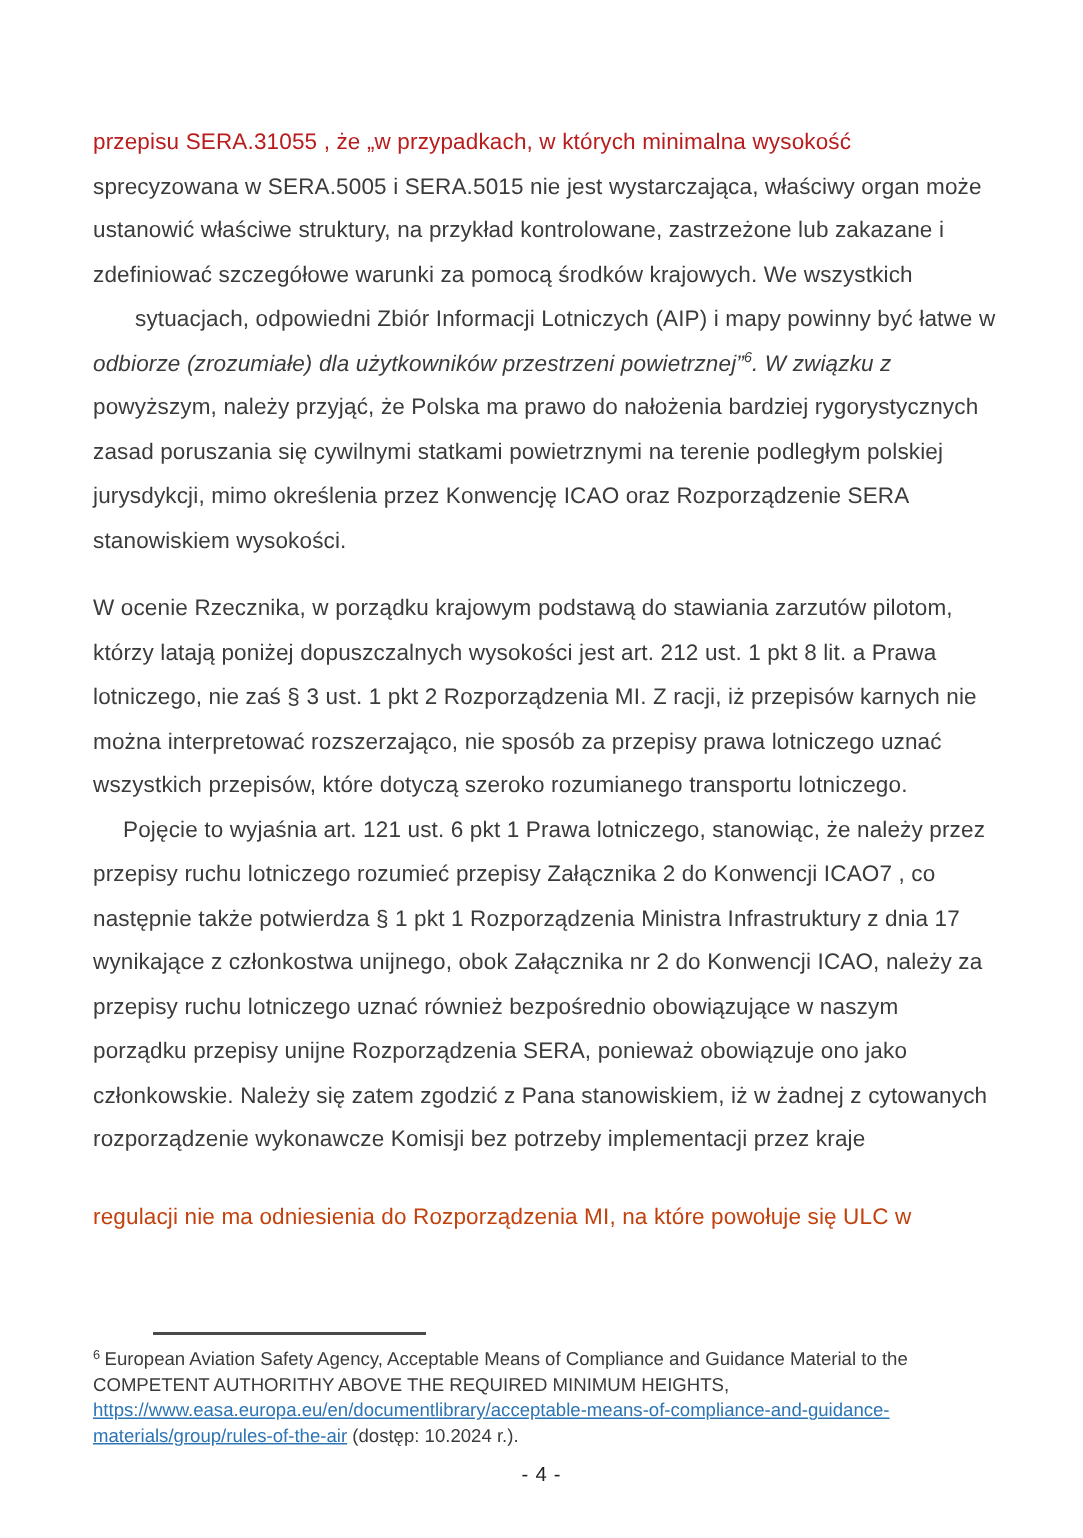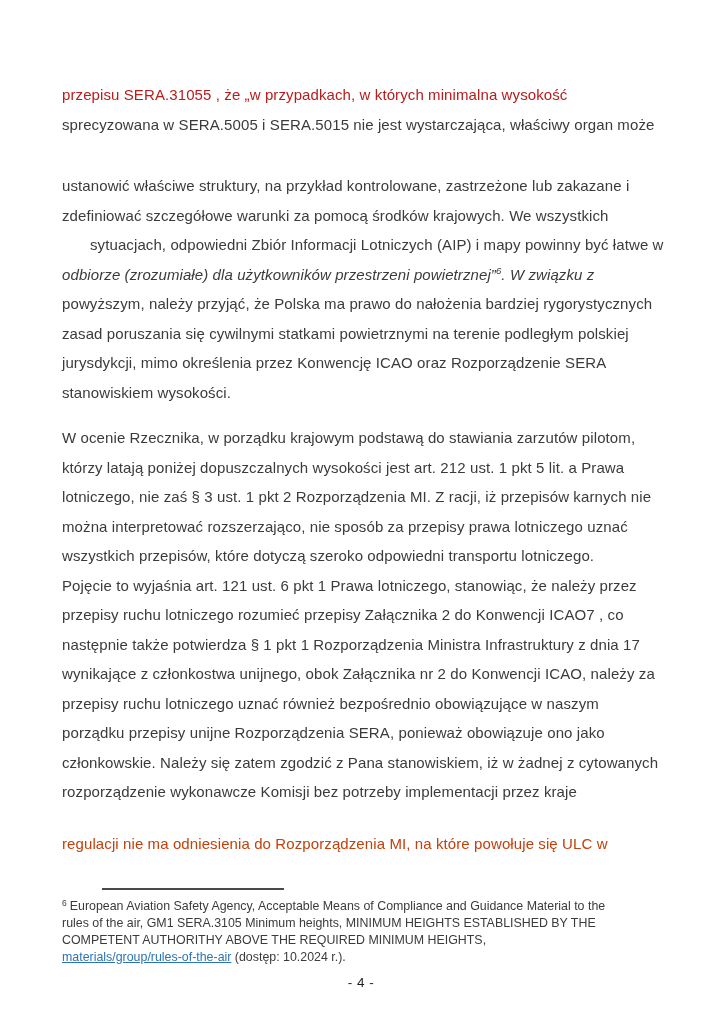--- a/index.html
+++ b/index.html
@@ -69,50 +69,50 @@
     letter-spacing: 0.5px;
   }
 </style>
 </head>
 <body style="background: rgb(255, 255, 255);">
 
 <main class="page-content">
   <div class="paragraph">
       <div class="line" style="color: #b91c1c;">przepisu SERA.31055 , że „w przypadkach, w których minimalna wysokość</div>
       <div class="line" style="color: rgb(59, 59, 59);">sprecyzowana w SERA.5005 i SERA.5015 nie jest wystarczająca, właściwy organ może</div>
-      <div class="line" style="color: rgb(59, 59, 59); margin-top: 32px;">ustanowić właściwe struktury, na przykład kontrolowane, zastrzeżone lub zakazane i</div>
+      <div class="line" style="color: rgb(59, 59, 59);">ustanowić właściwe struktury, na przykład kontrolowane, zastrzeżone lub zakazane i</div>
       <div class="line" style="color: rgb(59, 59, 59);">zdefiniować szczegółowe warunki za pomocą środków krajowych. We wszystkich</div>
       <div class="line" style="color: rgb(59, 59, 59); margin-left: 28px;">sytuacjach, odpowiedni Zbiór Informacji Lotniczych (AIP) i mapy powinny być łatwe w</div>
       <div class="line" style="color: rgb(59, 59, 59); font-style: italic;"><span>odbiorze (zrozumiałe) dla użytkowników przestrzeni powietrznej”</span><sup>6</sup><span>. W związku z</span></div>
       <div class="line" style="color: rgb(59, 59, 59);">powyższym, należy przyjąć, że Polska ma prawo do nałożenia bardziej rygorystycznych</div>
       <div class="line" style="color: rgb(59, 59, 59);">zasad poruszania się cywilnymi statkami powietrznymi na terenie podległym polskiej</div>
       <div class="line" style="color: rgb(59, 59, 59);">jurysdykcji, mimo określenia przez Konwencję ICAO oraz Rozporządzenie SERA</div>
       <div class="line" style="color: rgb(59, 59, 59);">stanowiskiem wysokości.</div>
     </div>
   <div class="paragraph">
       <div class="line" style="color: rgb(59, 59, 59);">W ocenie Rzecznika, w porządku krajowym podstawą do stawiania zarzutów pilotom,</div>
-      <div class="line" style="color: rgb(59, 59, 59);">którzy latają poniżej dopuszczalnych wysokości jest art. 212 ust. 1 pkt 5 lit. a Prawa</div>
+      <div class="line" style="color: rgb(59, 59, 59);">którzy latają poniżej dopuszczalnych wysokości jest art. 212 ust. 1 pkt 8 lit. a Prawa</div>
       <div class="line" style="color: rgb(59, 59, 59);">lotniczego, nie zaś § 3 ust. 1 pkt 2 Rozporządzenia MI. Z racji, iż przepisów karnych nie</div>
       <div class="line" style="color: rgb(59, 59, 59);">można interpretować rozszerzająco, nie sposób za przepisy prawa lotniczego uznać</div>
-      <div class="line" style="color: rgb(59, 59, 59);">wszystkich przepisów, które dotyczą szeroko odpowiedni transportu lotniczego.</div>
-      <div class="line" style="color: rgb(59, 59, 59);">Pojęcie to wyjaśnia art. 121 ust. 6 pkt 1 Prawa lotniczego, stanowiąc, że należy przez</div>
+      <div class="line" style="color: rgb(59, 59, 59);">wszystkich przepisów, które dotyczą szeroko rozumianego transportu lotniczego.</div>
+      <div class="line" style="color: rgb(59, 59, 59); margin-left: 20px;">Pojęcie to wyjaśnia art. 121 ust. 6 pkt 1 Prawa lotniczego, stanowiąc, że należy przez</div>
       <div class="line" style="color: rgb(59, 59, 59);">przepisy ruchu lotniczego rozumieć przepisy Załącznika 2 do Konwencji ICAO7 , co</div>
       <div class="line" style="color: rgb(59, 59, 59);">następnie także potwierdza § 1 pkt 1 Rozporządzenia Ministra Infrastruktury z dnia 17</div>
       <div class="line" style="color: rgb(59, 59, 59);">wynikające z członkostwa unijnego, obok Załącznika nr 2 do Konwencji ICAO, należy za</div>
       <div class="line" style="color: rgb(59, 59, 59);">przepisy ruchu lotniczego uznać również bezpośrednio obowiązujące w naszym</div>
       <div class="line" style="color: rgb(59, 59, 59);">porządku przepisy unijne Rozporządzenia SERA, ponieważ obowiązuje ono jako</div>
       <div class="line" style="color: rgb(59, 59, 59);">członkowskie. Należy się zatem zgodzić z Pana stanowiskiem, iż w żadnej z cytowanych</div>
       <div class="line" style="color: rgb(59, 59, 59);">rozporządzenie wykonawcze Komisji bez potrzeby implementacji przez kraje</div>
       <div class="line" style="color: #c2410c; margin-top: 22px;">regulacji nie ma odniesienia do Rozporządzenia MI, na które powołuje się ULC w</div>
     </div>
 </main>
 
 <section class="footnote-area">
   <hr class="footnote-separator">
   <div class="footnote" style="color: rgb(59, 59, 59);">
     <div class="fn-line" style="color: rgb(59, 59, 59);"><sup>6</sup><span>European Aviation Safety Agency, Acceptable Means of Compliance and Guidance Material to the</span></div>
-    <div class="fn-line" style="color: rgb(59, 59, 59);">rules of the air, GM1 SERA.3105 Minimum heights, MINIMUM HEIGHTS ESTABLISHED BY THE</div>
     <div class="fn-line" style="color: rgb(59, 59, 59);">COMPETENT AUTHORITHY ABOVE THE REQUIRED MINIMUM HEIGHTS,</div>
+    <div class="fn-line" style="color: rgb(59, 59, 59);"><a href="#" class="fn-link" style="color: rgb(45, 116, 181);">https://www.easa.europa.eu/en/documentlibrary/acceptable-means-of-compliance-and-guidance-</a></div>
     <div class="fn-line" style="color: rgb(59, 59, 59);"><a href="#" class="fn-link" style="color: rgb(45, 116, 181);">materials/group/rules-of-the-air</a><span> (dostęp: 10.2024 r.).</span></div>
   </div>
 </section>
 
 <div class="page-number">- 4 -</div>
 
 </body></html>

